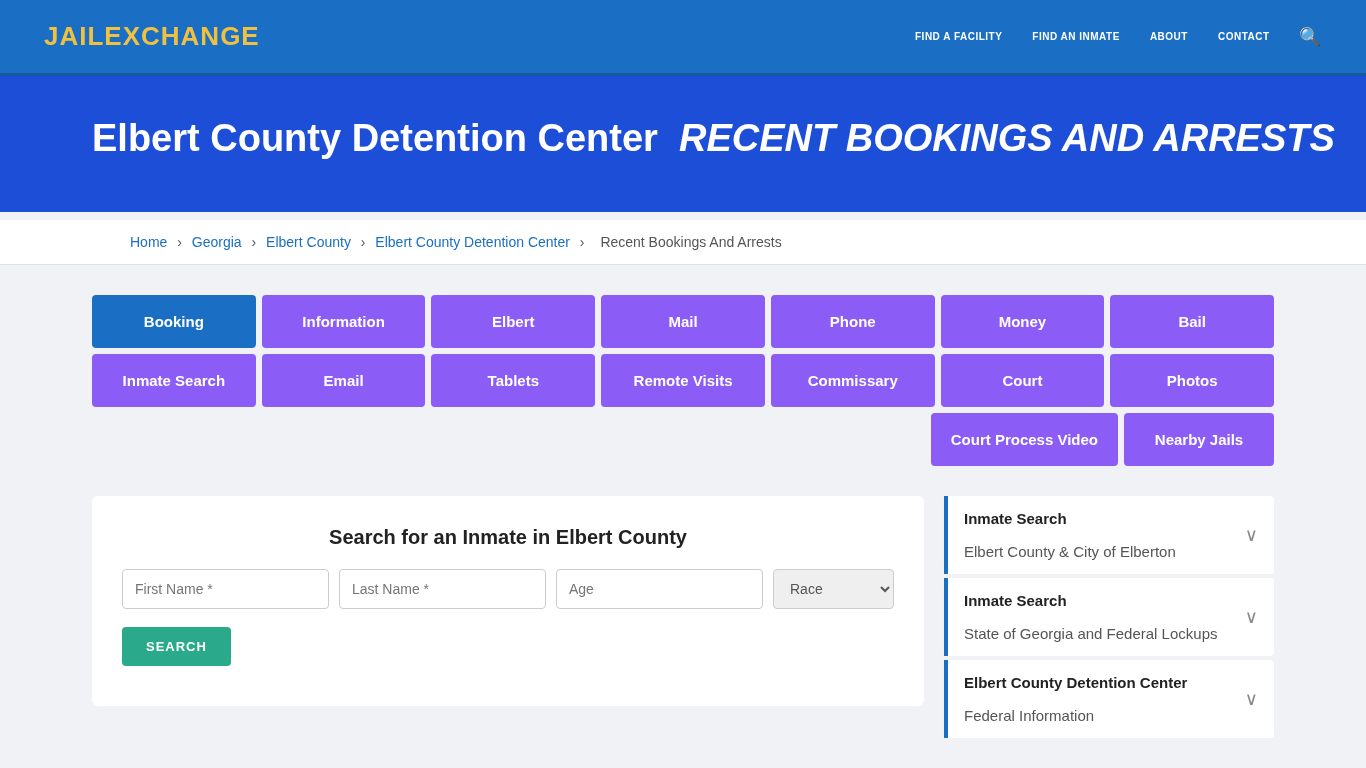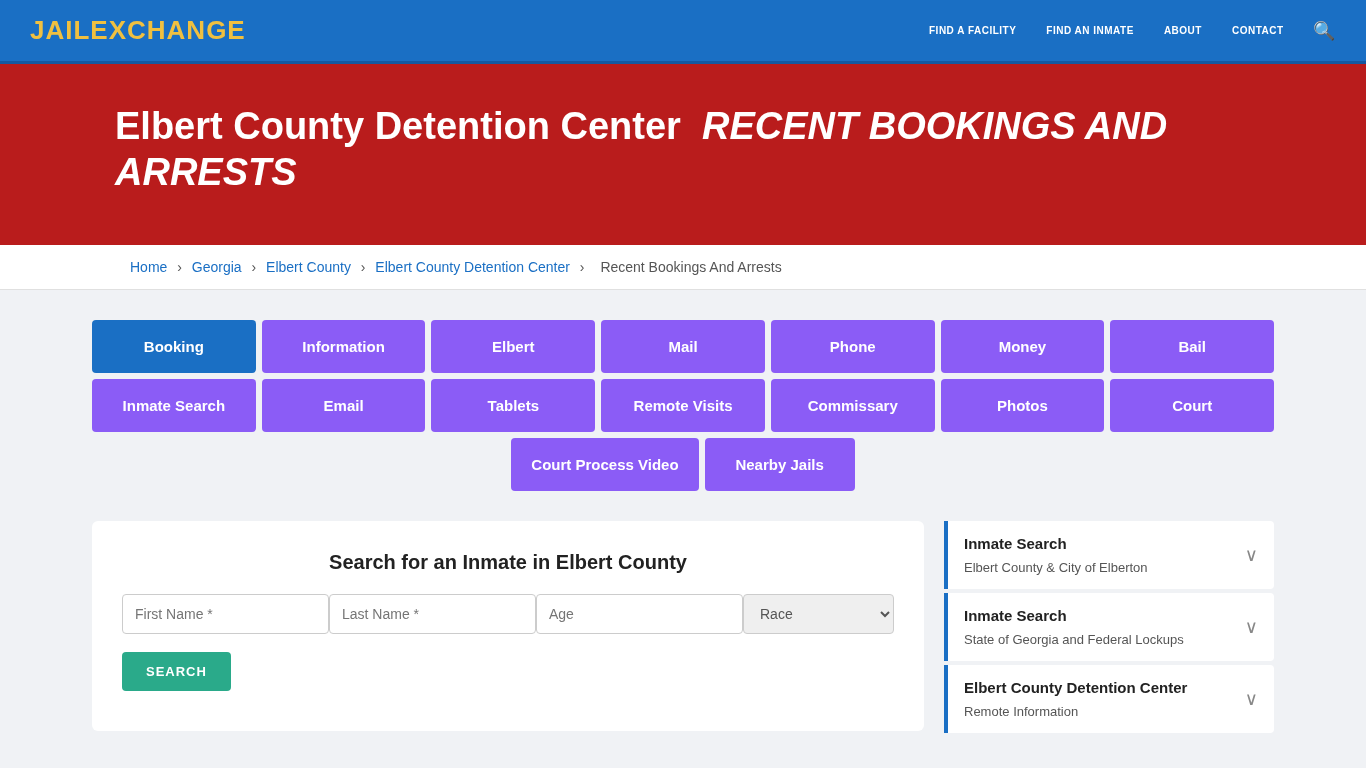--- a/index.html
+++ b/index.html
@@ -4,22 +4,22 @@
   <style>
     * { box-sizing: border-box; margin: 0; padding: 0; }
     body { font-family: Arial, sans-serif; background: #f0f2f5; color: #333; }
 
     
     nav {
       background: #1a6fc4;
       display: flex;
       align-items: center;
       justify-content: space-between;
-      padding: 0 30px;
-      height: 64px;
+      padding: 0 44px;
+      height: 76px;
       border-bottom: 3px solid #1558a0;
     }
     .nav-logo {
       font-size: 26px;
       font-weight: 900;
       color: #fff;
       letter-spacing: 1px;
     }
     .nav-logo span { color: #f0c040; }
     .nav-links { display: flex; align-items: center; gap: 30px; }
@@ -28,40 +28,41 @@
       text-decoration: none;
       font-size: 10px;
       font-weight: 700;
       letter-spacing: 0.5px;
       text-transform: uppercase;
     }
     .search-icon-btn { color: #fff; font-size: 18px; cursor: pointer; background: none; border: none; }
 
     
     .hero {
-      background: #b91c1c;
-      padding: 40px 30px 50px 115px;
+      background: #1d4ed8;
+      padding: 40px 30px 50px 92px;
     }
     .hero h1 {
       font-size: 38px;
       font-weight: 900;
       color: #fff;
       line-height: 1.2;
     }
     .hero h1 em {
       font-style: italic;
       font-weight: 900;
     }
 
     
     .breadcrumb {
       background: #fff;
       padding: 14px 130px;
       font-size: 14px;
       border-bottom: 1px solid #e0e0e0;
+      margin-top: 8px;
     }
     .breadcrumb a { color: #1a6fc4; text-decoration: none; }
     .breadcrumb span { color: #555; margin: 0 6px; }
     .breadcrumb .current { color: #555; }
 
     
     .main-content {
       padding: 30px 92px;
       background: #f0f2f5;
     }
@@ -70,21 +71,21 @@
     .buttons-section {
       background: #f0f2f5;
       margin-bottom: 30px;
     }
     .btn-row {
       display: flex;
       gap: 6px;
       margin-bottom: 6px;
       flex-wrap: nowrap;
     }
-    .btn-row.center { justify-content: center; }
+    .btn-row.center { justify-content: flex-end; }
     .tab-btn {
       padding: 18px 10px;
       font-size: 15px;
       font-weight: 600;
       color: #fff;
       border: none;
       cursor: pointer;
       border-radius: 4px;
       flex: 1;
       text-align: center;
@@ -115,21 +116,21 @@
     }
     .search-box h2 {
       text-align: center;
       font-size: 20px;
       font-weight: 700;
       margin-bottom: 20px;
       color: #222;
     }
     .search-fields {
       display: flex;
-      gap: 0;
+      gap: 10px;
       margin-bottom: 18px;
     }
     .search-fields input,
     .search-fields select {
       border: 1px solid #ccc;
       border-radius: 4px;
       padding: 10px 12px;
       font-size: 14px;
       flex: 1;
       color: #555;
@@ -164,23 +165,23 @@
       cursor: pointer;
       border-radius: 0 4px 4px 0;
     }
     .sidebar-item .item-text { flex: 1; }
     .sidebar-item .item-title {
       font-size: 15px;
       font-weight: 700;
       color: #222;
     }
     .sidebar-item .item-sub {
-      font-size: 13px;
+      font-size: 15px;
       color: #555;
-      margin-top: 8px;
+      margin-top: 16px;
     }
     .sidebar-item .chevron {
       color: #888;
       font-size: 18px;
       margin-left: 10px;
     }
   </style>
 </head>
 <body>
 
@@ -227,22 +228,22 @@
       <button class="tab-btn teal">Phone</button>
       <button class="tab-btn teal">Money</button>
       <button class="tab-btn teal">Bail</button>
     </div>
     <div class="btn-row">
       <button class="tab-btn teal">Inmate Search</button>
       <button class="tab-btn teal">Email</button>
       <button class="tab-btn teal">Tablets</button>
       <button class="tab-btn teal">Remote Visits</button>
       <button class="tab-btn teal">Commissary</button>
+      <button class="tab-btn teal">Court</button>
       <button class="tab-btn teal">Photos</button>
-      <button class="tab-btn teal">Court</button>
     </div>
     <div class="btn-row center">
       <button class="tab-btn teal center-btn">Court Process Video</button>
       <button class="tab-btn teal center-btn">Nearby Jails</button>
     </div>
   </div>
 
   <div class="lower-section">
 
     <div class="search-box">
@@ -274,20 +275,20 @@
       <div class="sidebar-item">
         <div class="item-text">
           <div class="item-title">Inmate Search</div>
           <div class="item-sub">State of Georgia and Federal Lockups</div>
         </div>
         <span class="chevron">∨</span>
       </div>
       <div class="sidebar-item">
         <div class="item-text">
           <div class="item-title">Elbert County Detention Center</div>
-          <div class="item-sub">Remote Information</div>
+          <div class="item-sub">Federal Information</div>
         </div>
         <span class="chevron">∨</span>
       </div>
     </div>
 
   </div>
 </div>
 
 </body></html>

